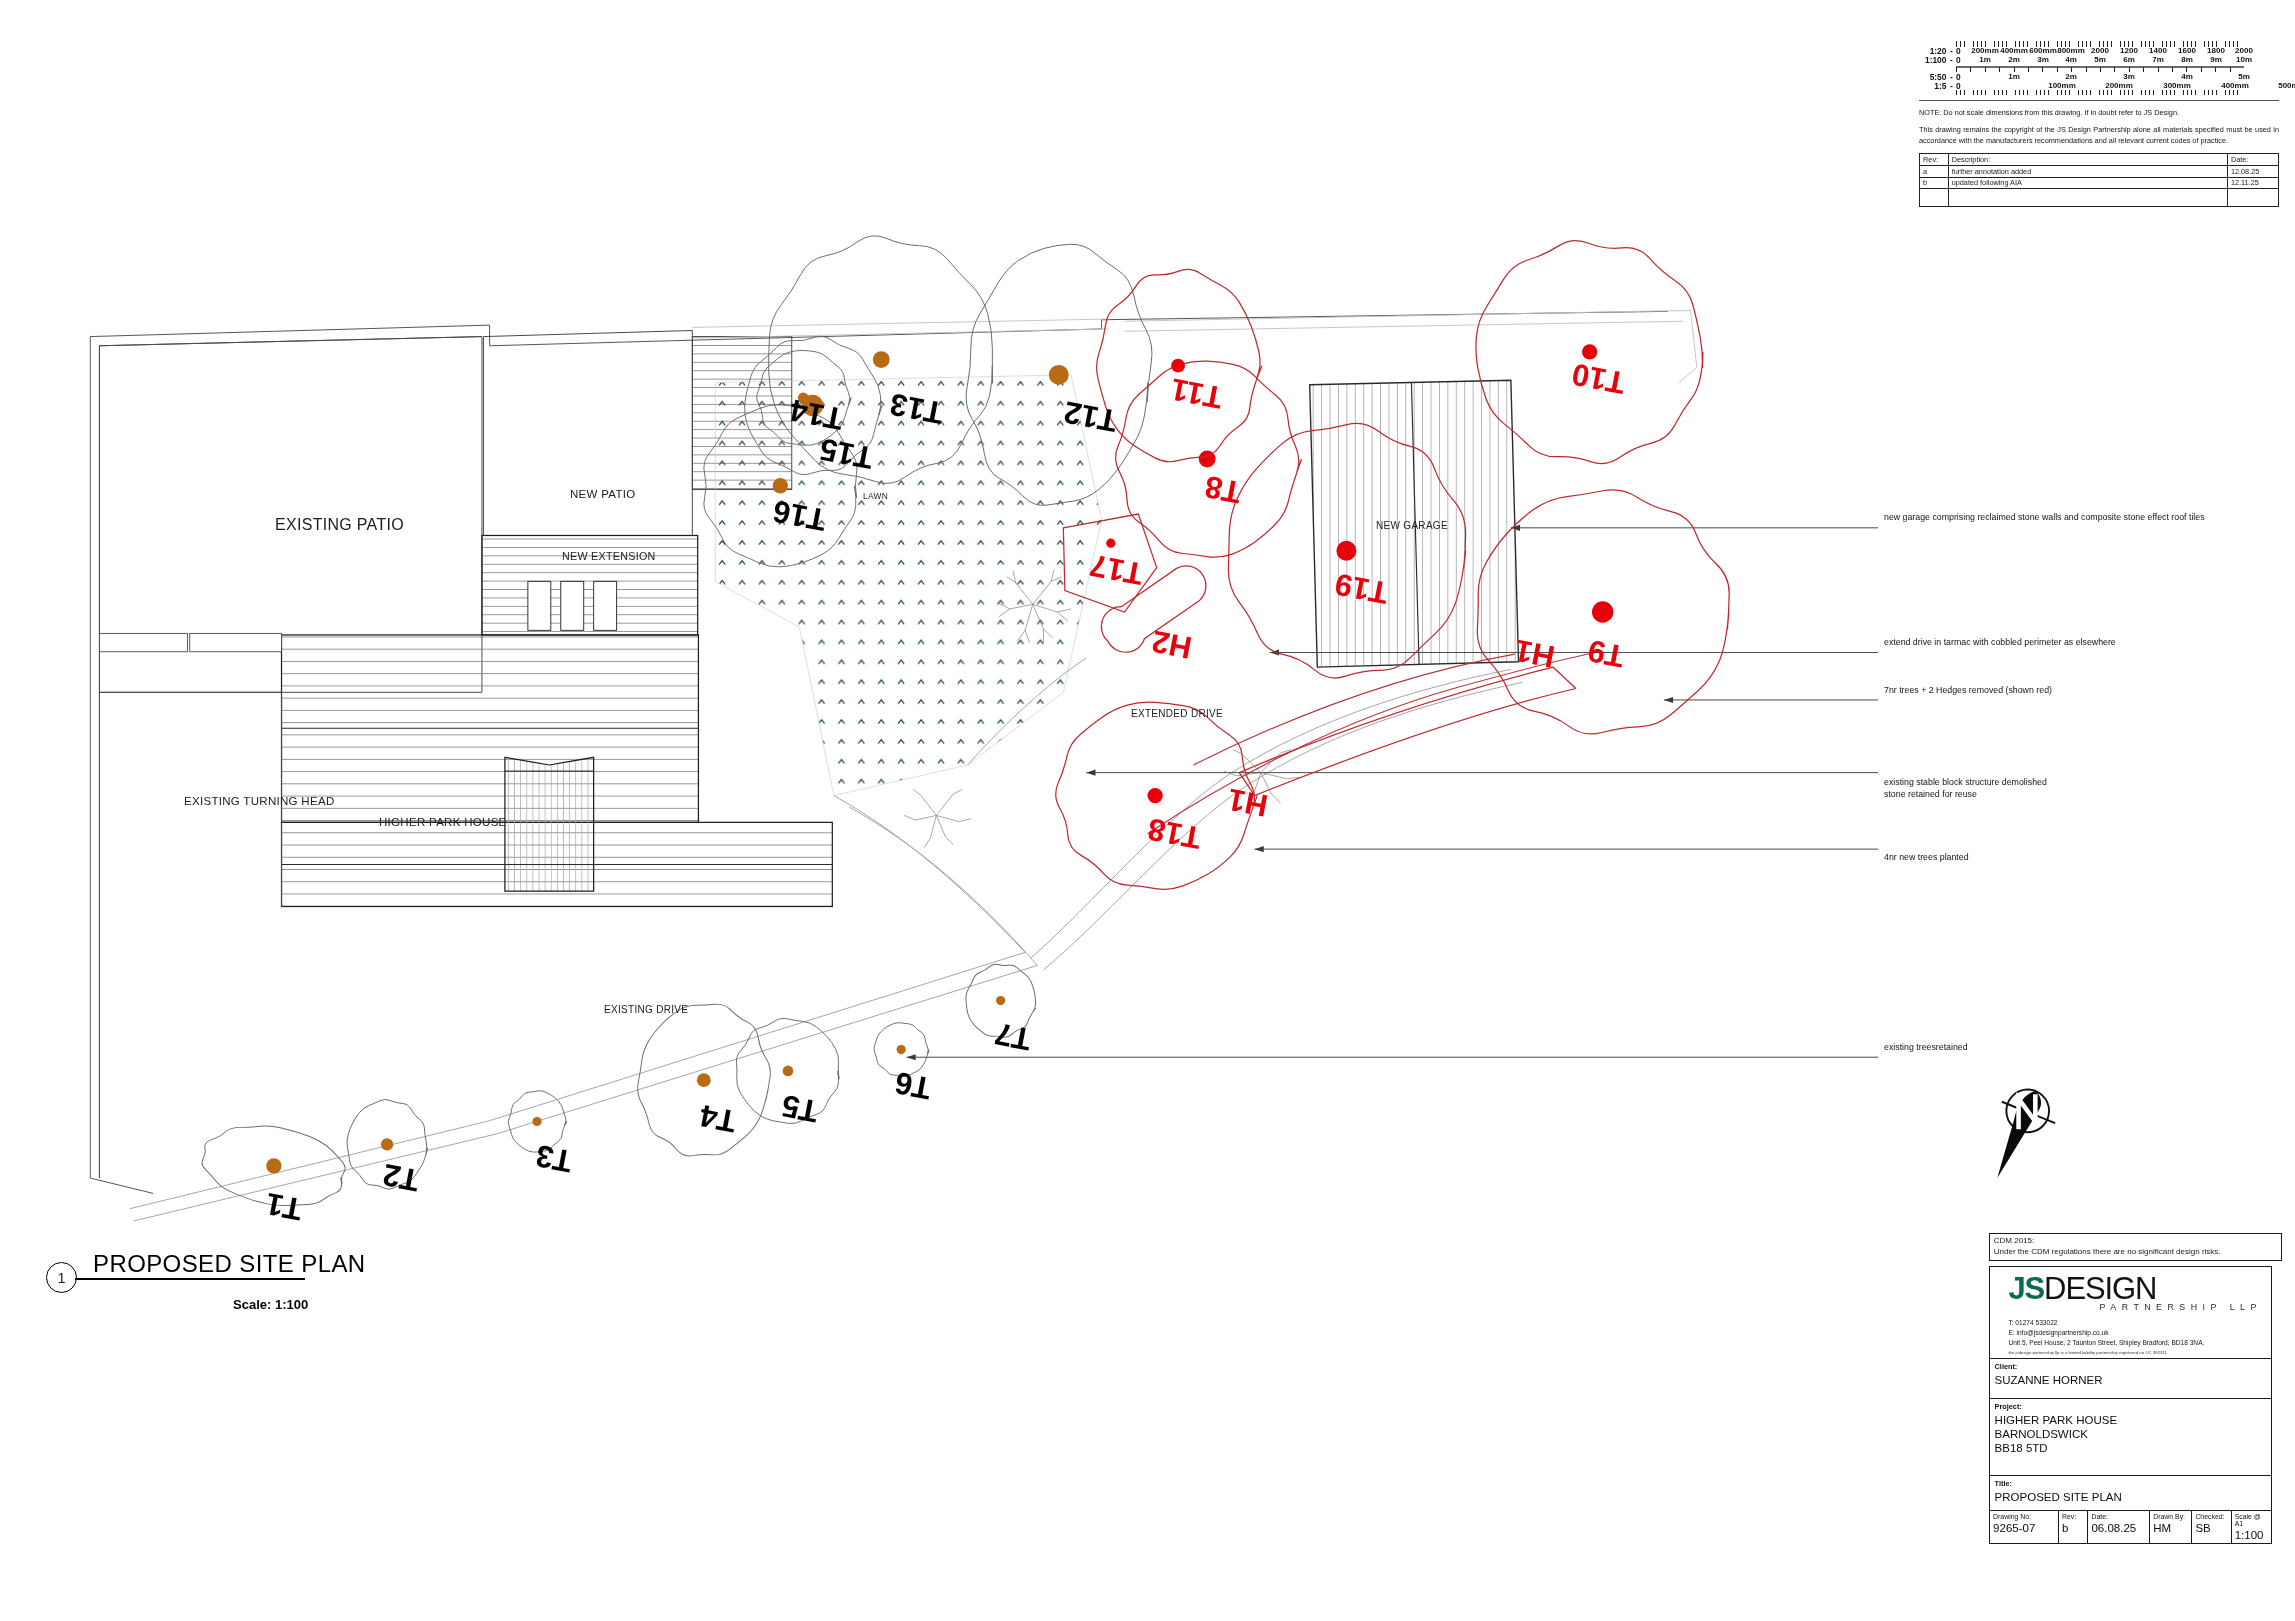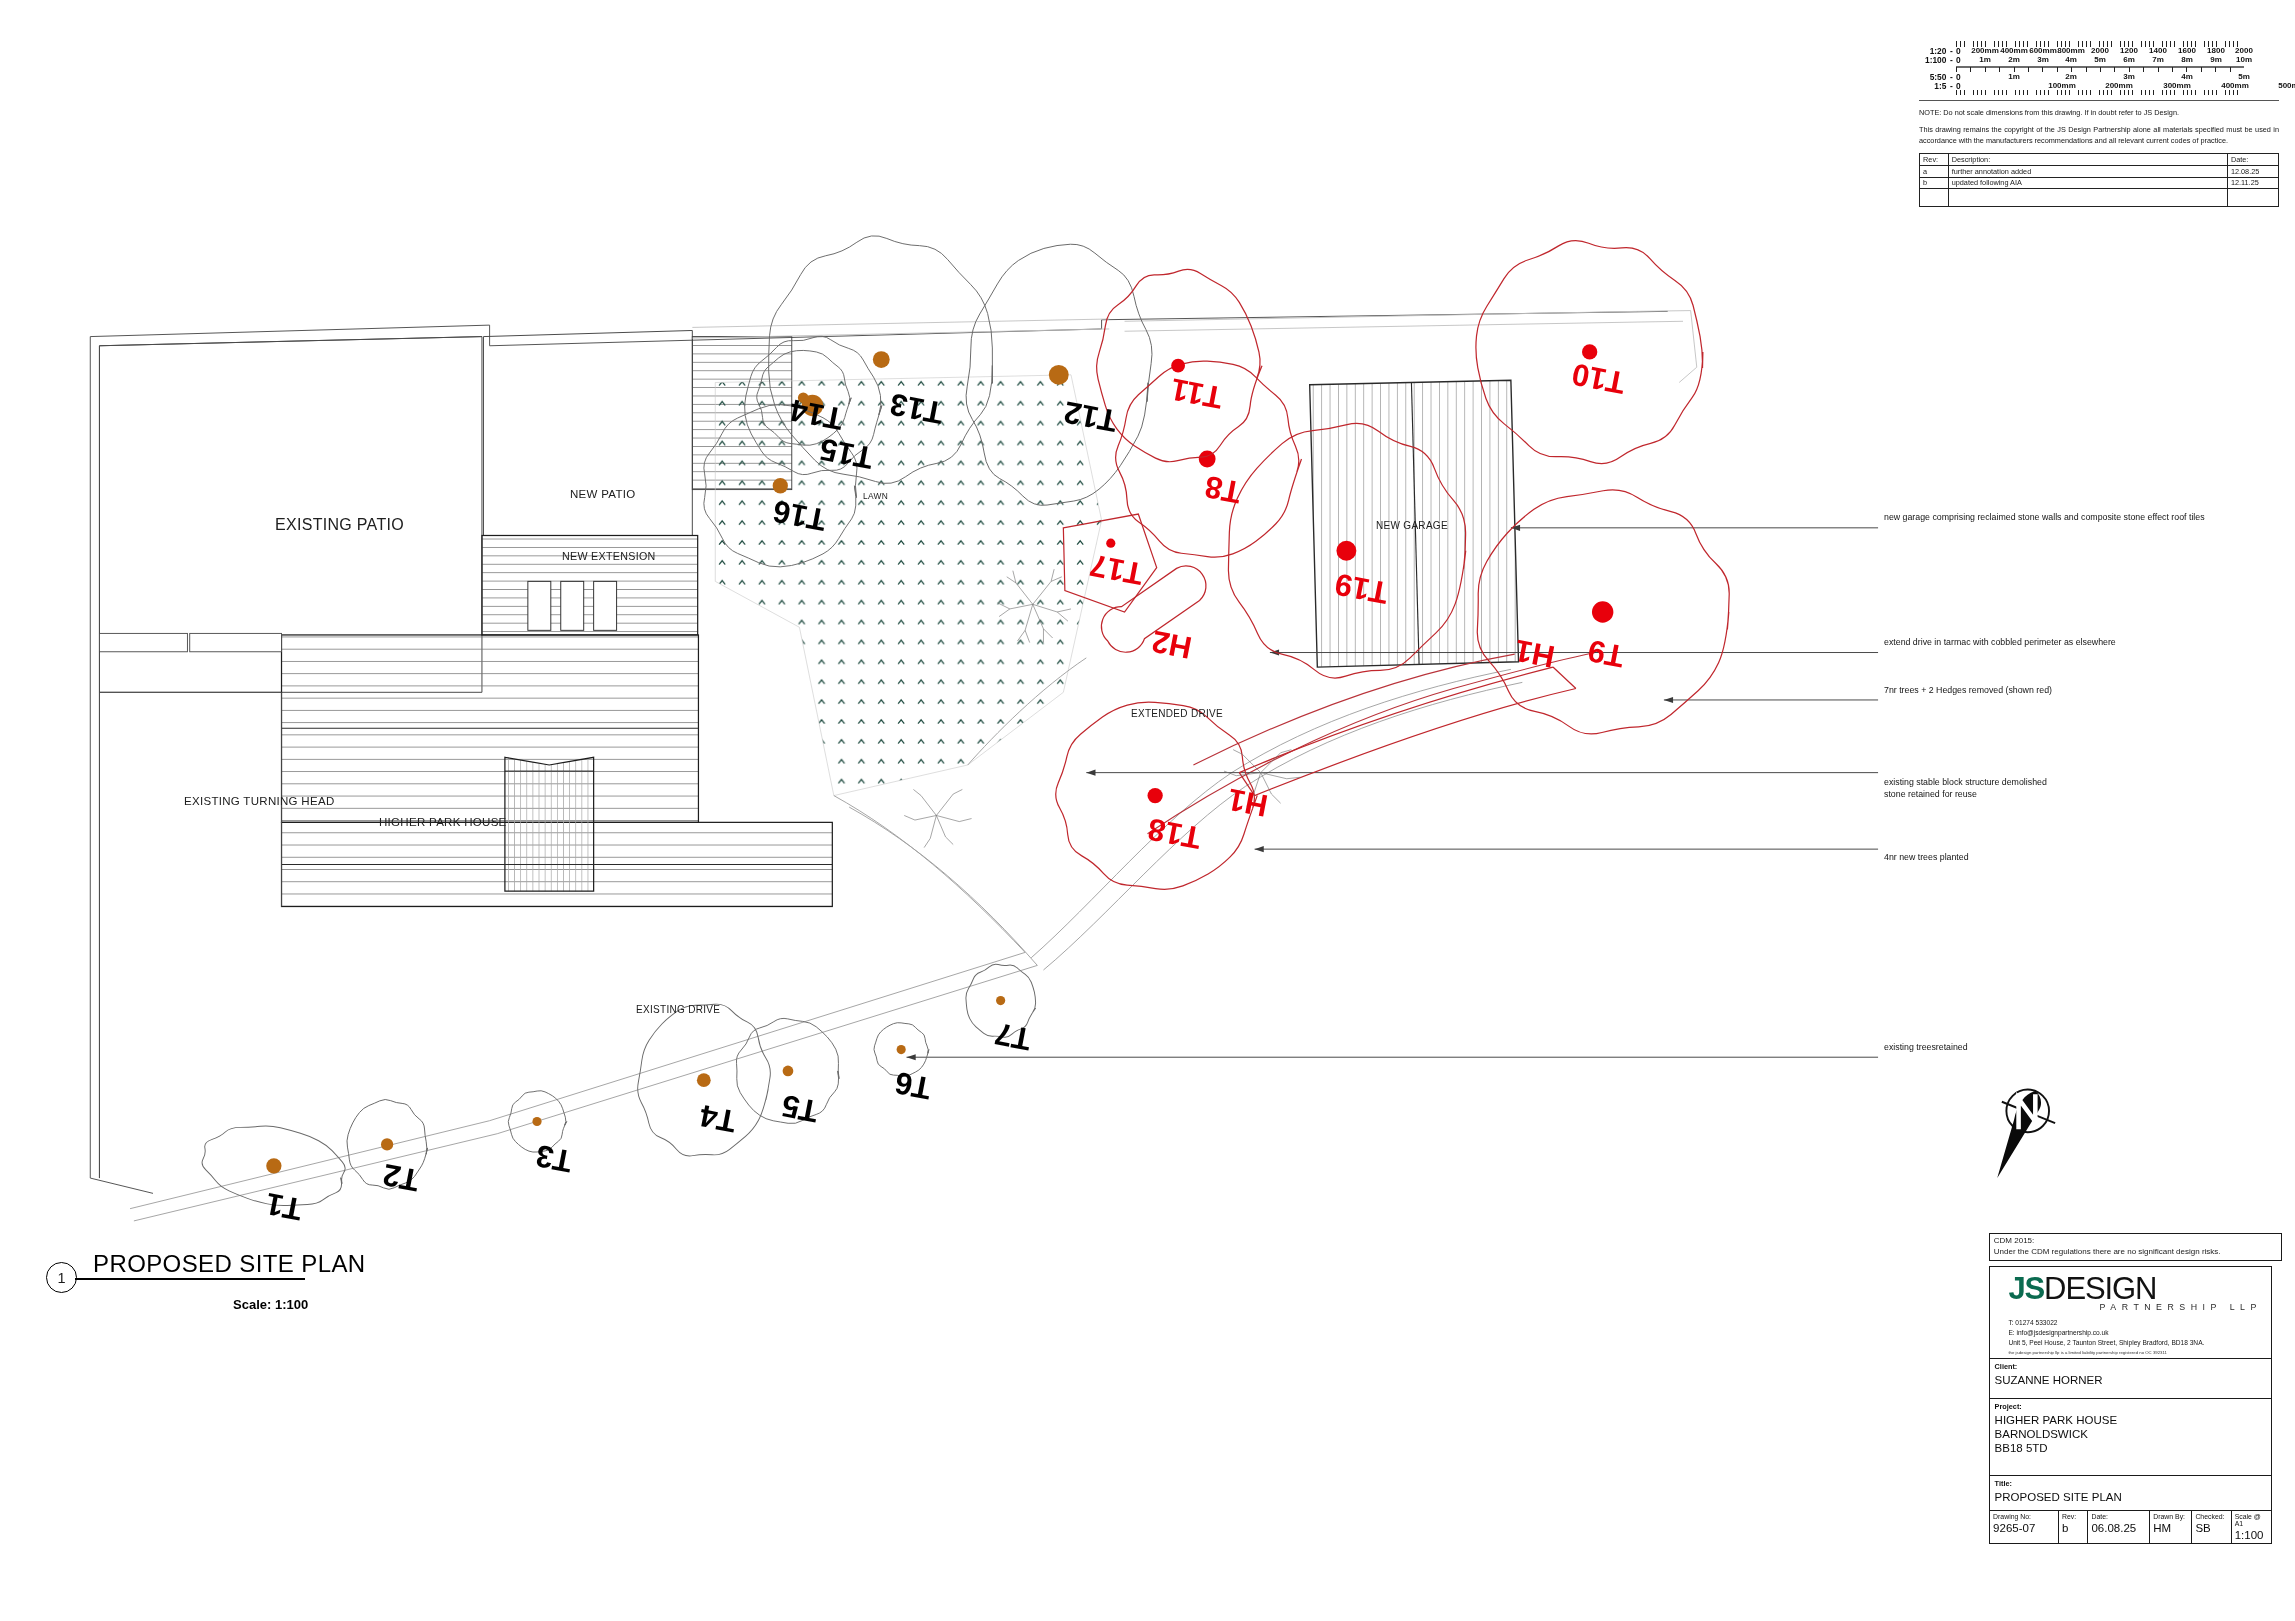--- a/index.html
+++ b/index.html
@@ -487,21 +487,21 @@
 
   <div id="plan-label-layer">
       <div class="plan-label" style="left: 275px; top: 516px; font-size: 16px;">EXISTING PATIO</div>
       <div class="plan-label" style="left: 570px; top: 488px; font-size: 11.5px;">NEW PATIO</div>
       <div class="plan-label" style="left: 562px; top: 550px; font-size: 10.7px;">NEW EXTENSION</div>
       <div class="plan-label" style="left: 184px; top: 795px; font-size: 11.5px;">EXISTING TURNING HEAD</div>
       <div class="plan-label" style="left: 379px; top: 816px; font-size: 11.5px;">HIGHER PARK HOUSE</div>
       <div class="plan-label" style="left: 863px; top: 491px; font-size: 8.4px;">LAWN</div>
       <div class="plan-label" style="left: 1376px; top: 520px; font-size: 10px;">NEW GARAGE</div>
       <div class="plan-label" style="left: 1131px; top: 708px; font-size: 10px;">EXTENDED DRIVE</div>
-      <div class="plan-label" style="left: 604px; top: 1004px; font-size: 10px; margin-left: 32px;">EXISTING DRIVE</div>
+      <div class="plan-label" style="left: 604px; top: 1004px; font-size: 10px;">EXISTING DRIVE</div>
     </div>
 
   <div id="tree-tag-layer">
       <div class="tree-tag" style="left: 266px; top: 1188px; transform: rotate(191deg);">T1</div>
       <div class="tree-tag" style="left: 383px; top: 1159px; transform: rotate(191deg);">T2</div>
       <div class="tree-tag" style="left: 536px; top: 1140px; transform: rotate(191deg);">T3</div>
       <div class="tree-tag" style="left: 700px; top: 1100px; transform: rotate(191deg);">T4</div>
       <div class="tree-tag" style="left: 782px; top: 1090px; transform: rotate(191deg);">T5</div>
       <div class="tree-tag" style="left: 895px; top: 1067px; transform: rotate(191deg);">T6</div>
       <div class="tree-tag" style="left: 995px; top: 1018px; transform: rotate(191deg);">T7</div>

